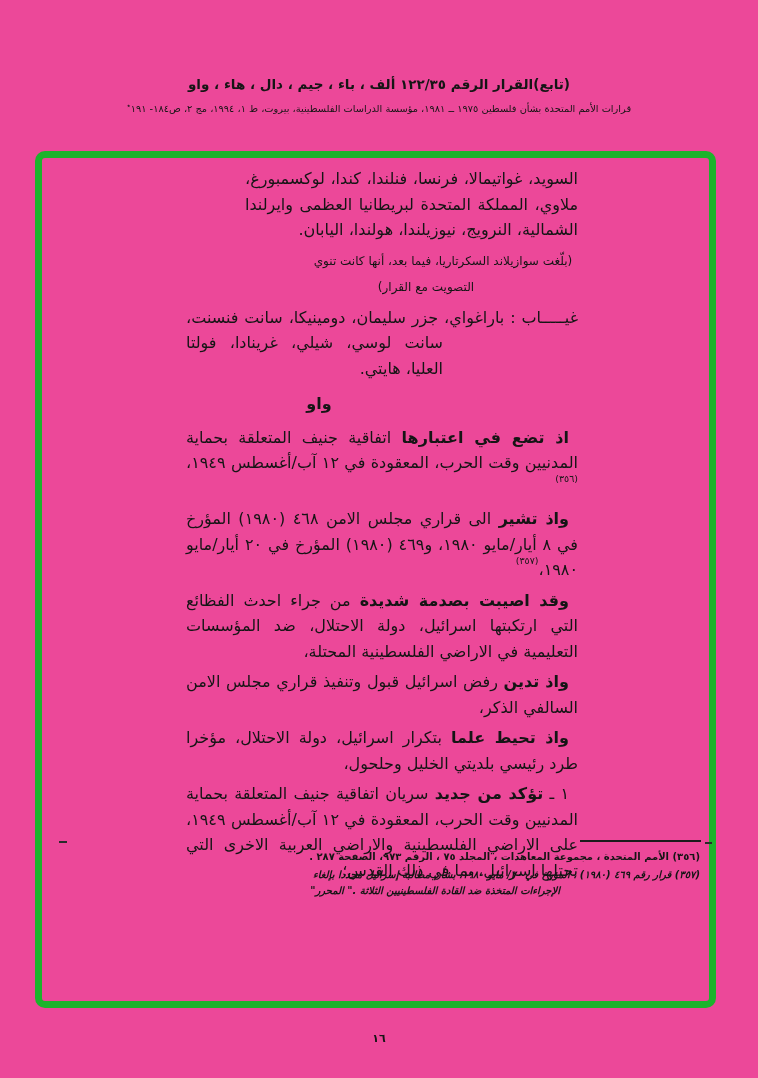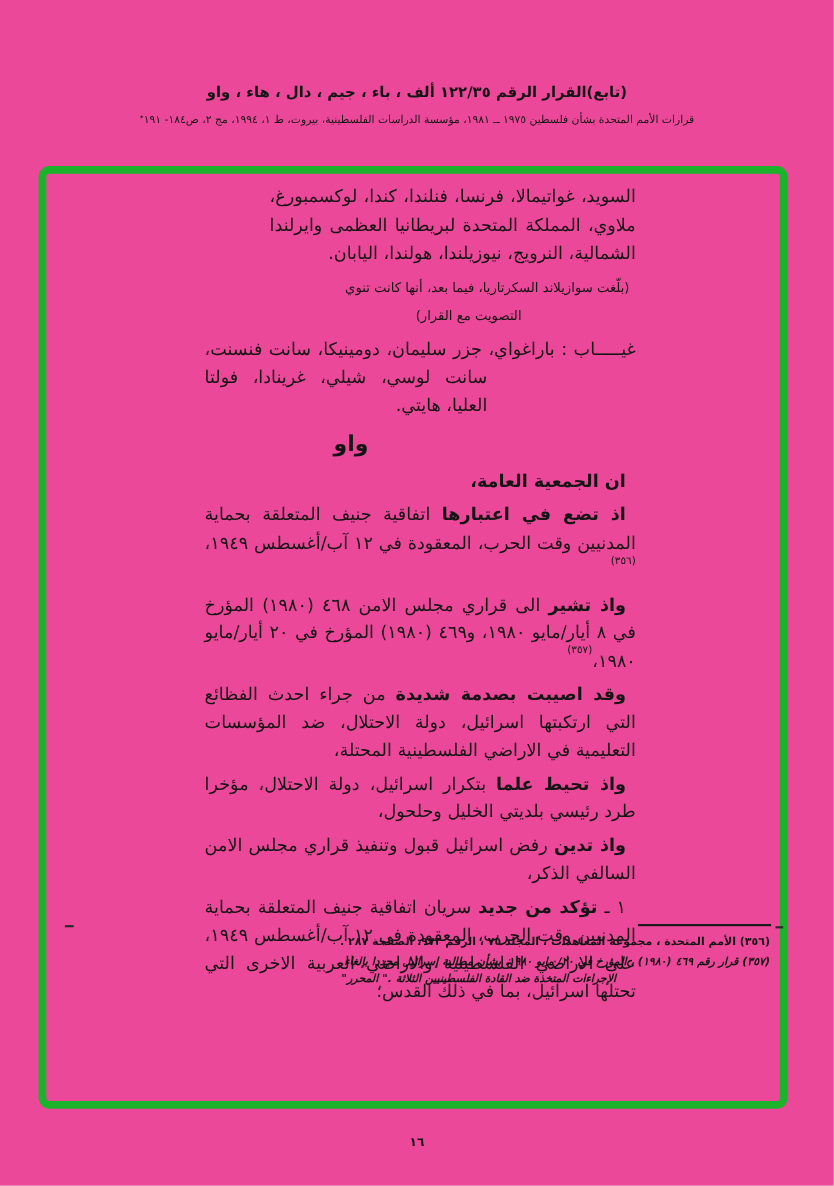--- a/index.html
+++ b/index.html
@@ -47,21 +47,21 @@
     padding-right:34px;text-indent:-34px;
     font-size:12px;line-height:26px;text-align:center;
   }
   .absent{
     margin-right:21px;
     padding-right:135px;text-indent:-135px;
     text-align:justify;margin-bottom:4px;
   }
   .section-heading{
     padding-right:126px;text-align:center;
-    font-weight:bold;font-size:20px;
+    font-weight:bold;font-size:16px;
     margin:10px 0 8px 0;
   }
   .bodyp{text-indent:9px;}
   .bodyp b{font-weight:bold;}
   .bodyp sup{font-size:9.5px;line-height:0;position:relative;top:-5px;}
   
   .fn-rule{position:absolute;left:580px;top:840px;width:121px;height:2px;background:#1b1b1b;}
   .dash-a{position:absolute;left:59px;top:841px;width:8px;height:2px;background:#2a2a2a;}
   .dash-b{position:absolute;left:705px;top:842px;width:7px;height:2px;background:#2a2a2a;}
   .footnotes{
@@ -90,31 +90,30 @@
   <div class="col">
 
     <p class="countries">السويد، غواتيمالا، فرنسا، فنلندا، كندا، لوكسمبورغ، ملاوي، المملكة المتحدة لبريطانيا العظمى وايرلندا الشمالية، النرويج، نيوزيلندا، هولندا، اليابان.</p>
 
     <p class="note">(بلّغت سوازيلاند السكرتاريا، فيما بعد، أنها كانت تنوي التصويت مع القرار)</p>
 
     <p class="absent"><span>غيـــــاب</span><span> : </span><span>باراغواي، جزر سليمان، دومينيكا، سانت فنسنت، سانت لوسي، شيلي، غرينادا، فولتا العليا، هايتي.</span></p>
 
     <div class="section-heading">واو</div>
 
-    <p class="bodyp"><b>ان الجمعية العامة،</b><span></span></p>
 
     <p class="bodyp"><b>اذ تضع في اعتبارها</b><span> اتفاقية جنيف المتعلقة بحماية المدنيين وقت الحرب، المعقودة في ١٢ آب/أغسطس ١٩٤٩،</span><sup>(٣٥٦)</sup></p>
 
     <p class="bodyp"><b>واذ تشير</b><span> الى قراري مجلس الامن ٤٦٨ (١٩٨٠) المؤرخ في ٨ أيار/مايو ١٩٨٠، و٤٦٩ (١٩٨٠) المؤرخ في ٢٠ أيار/مايو ١٩٨٠،</span><sup>(٣٥٧)</sup></p>
 
     <p class="bodyp"><b>وقد اصيبت بصدمة شديدة</b><span> من جراء احدث الفظائع التي ارتكبتها اسرائيل، دولة الاحتلال، ضد المؤسسات التعليمية في الاراضي الفلسطينية المحتلة،</span></p>
 
+    <p class="bodyp"><b>واذ تدين</b><span> رفض اسرائيل قبول وتنفيذ قراري مجلس الامن السالفي الذكر،</span></p>
+
     <p class="bodyp"><b>واذ تحيط علما</b><span> بتكرار اسرائيل، دولة الاحتلال، مؤخرا طرد رئيسي بلديتي الخليل وحلحول،</span></p>
-
-    <p class="bodyp"><b>واذ تدين</b><span> رفض اسرائيل قبول وتنفيذ قراري مجلس الامن السالفي الذكر،</span></p>
 
     <p class="bodyp"><span>١ ـ </span><b>تؤكد من جديد</b><span> سريان اتفاقية جنيف المتعلقة بحماية المدنيين وقت الحرب، المعقودة في ١٢ آب/أغسطس ١٩٤٩، على الاراضي الفلسطينية والاراضي العربية الاخرى التي تحتلها اسرائيل، بما في ذلك القدس؛</span></p>
 
   </div>
 
   <div class="fn-rule"></div>
   <div class="dash-a"></div>
   <div class="dash-b"></div>
 
   <div class="footnotes">

